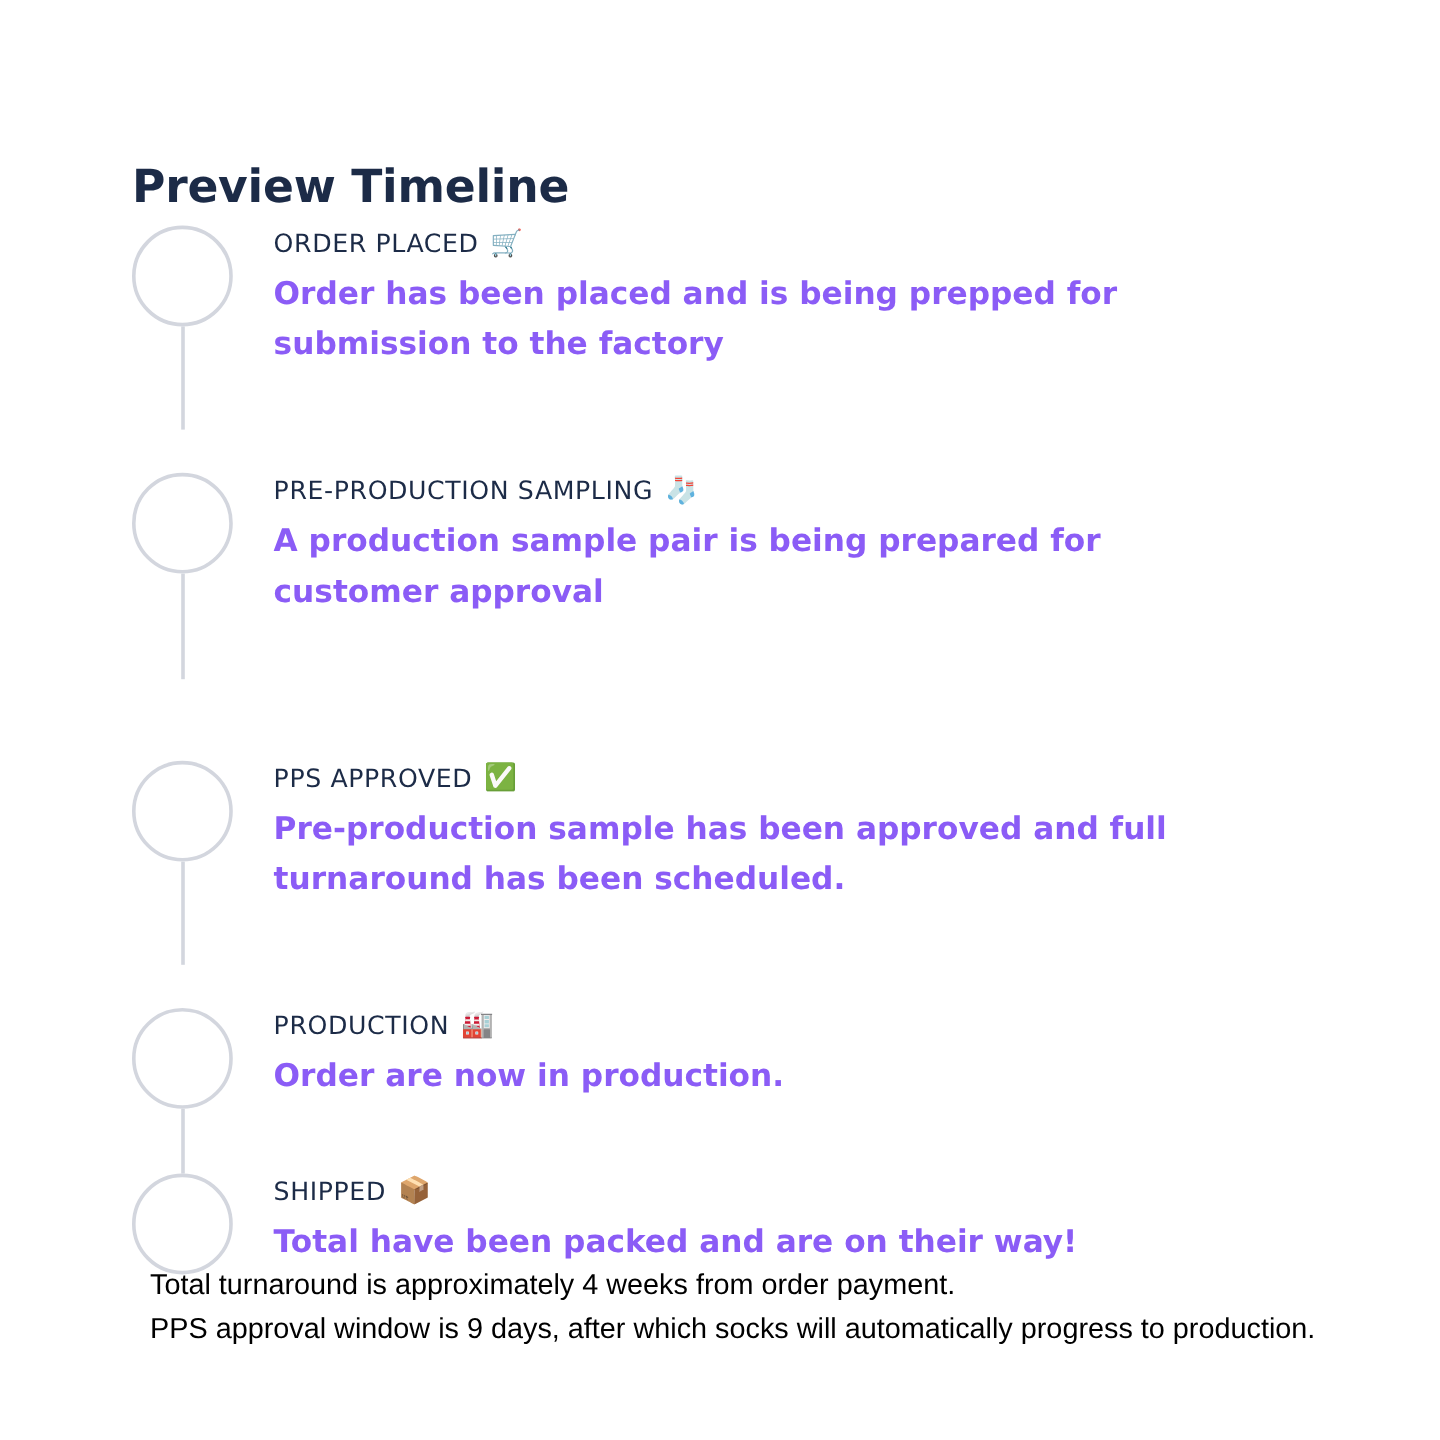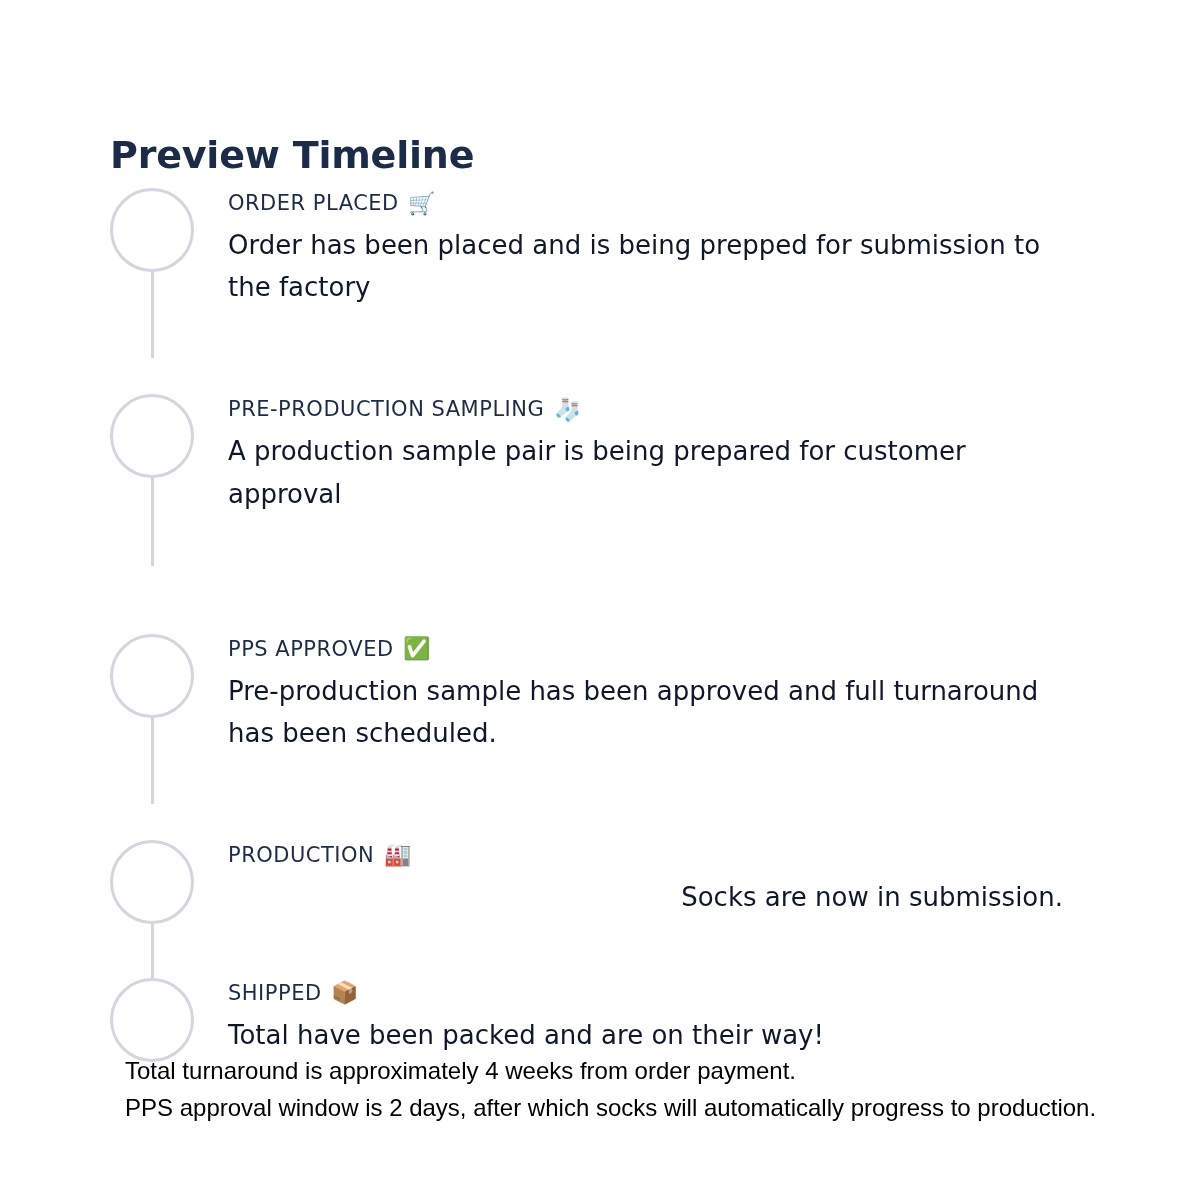--- a/index.html
+++ b/index.html
@@ -104,30 +104,30 @@
     font-family: "DejaVu Sans", sans-serif;
     font-size: 22px;
     line-height: 1;
     display: inline-block;
   }
 
   .tl-desc {
     margin-top: 9px;
     font-family: "DejaVu Sans", "Liberation Sans", sans-serif;
     font-size: 26px;
-    font-weight: 400;
-    color: #0f172a;
+    font-weight: 700;
+    color: #8b5cf6;
     line-height: 1.62;
     max-width: 835px;
   }
 
   
   .tl-item.gap-170 { margin-bottom: 86px; }
   .tl-item.gap-172 { margin-bottom: 119px; }
-  .tl-item.gap-138 { margin-bottom: 54px; text-align: right; }
+  .tl-item.gap-138 { margin-bottom: 54px; }
 
   
   .footer-note {
     position: absolute;
     left: 125px;
     top: 1052px;
     font-family: "Liberation Sans", sans-serif;
     font-size: 24px;
     font-weight: 400;
     color: #000000;
@@ -189,37 +189,37 @@
     <div class="tl-item gap-138">
       <div class="tl-marker">
         <div class="tl-circle"></div>
         <div class="tl-connector" style="height:54px;"></div>
       </div>
       <div class="tl-content">
         <div class="tl-label">
           <span>PRODUCTION</span>
           <span class="tl-emoji">🏭</span>
         </div>
-        <div class="tl-desc">Socks are now in submission.</div>
+        <div class="tl-desc">Order are now in production.</div>
       </div>
     </div>
 
     <div class="tl-item">
       <div class="tl-marker">
         <div class="tl-circle"></div>
       </div>
       <div class="tl-content">
         <div class="tl-label">
           <span>SHIPPED</span>
           <span class="tl-emoji">📦</span>
         </div>
         <div class="tl-desc">Total have been packed and are on their way!</div>
       </div>
     </div>
 
   </div>
 
   <div class="footer-note">
     <span class="footer-line">Total turnaround is approximately 4 weeks from order payment.</span>
-    <span class="footer-line">PPS approval window is 2 days, after which socks will automatically progress to production.</span>
+    <span class="footer-line">PPS approval window is 9 days, after which socks will automatically progress to production.</span>
   </div>
 
 </div>
 
 </body></html>

